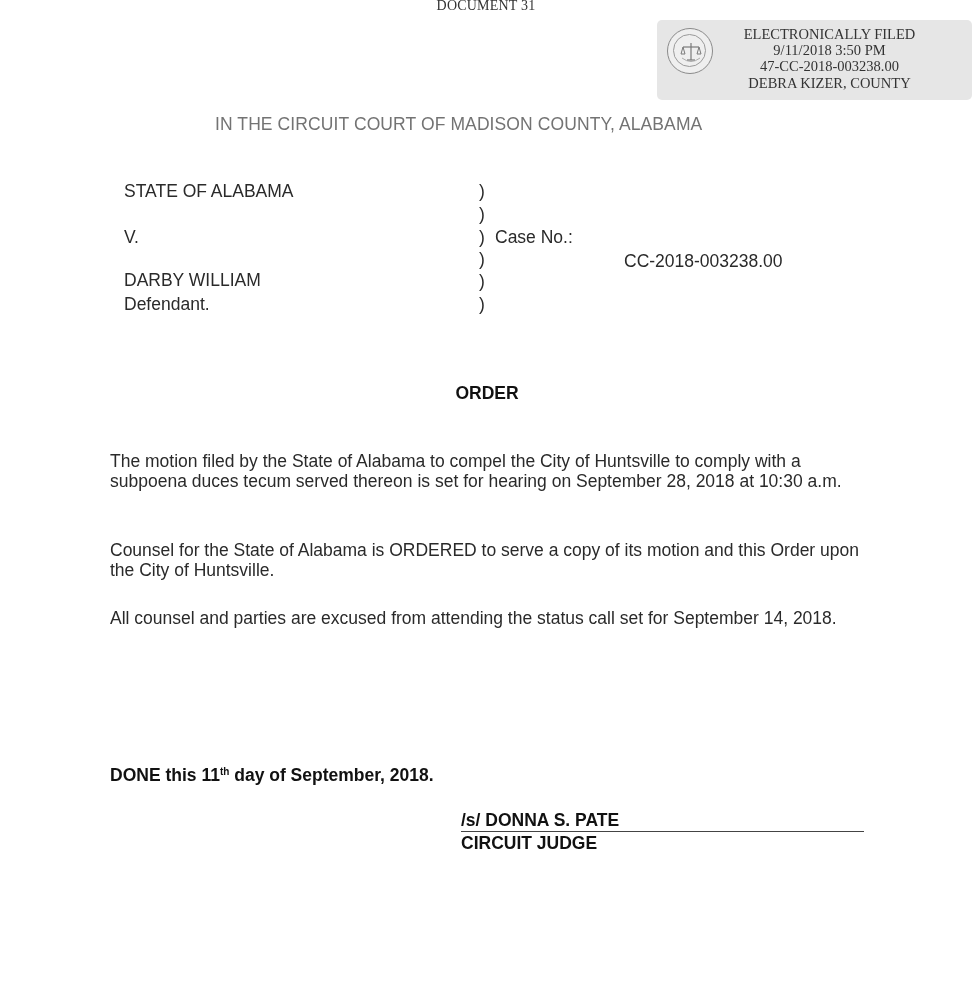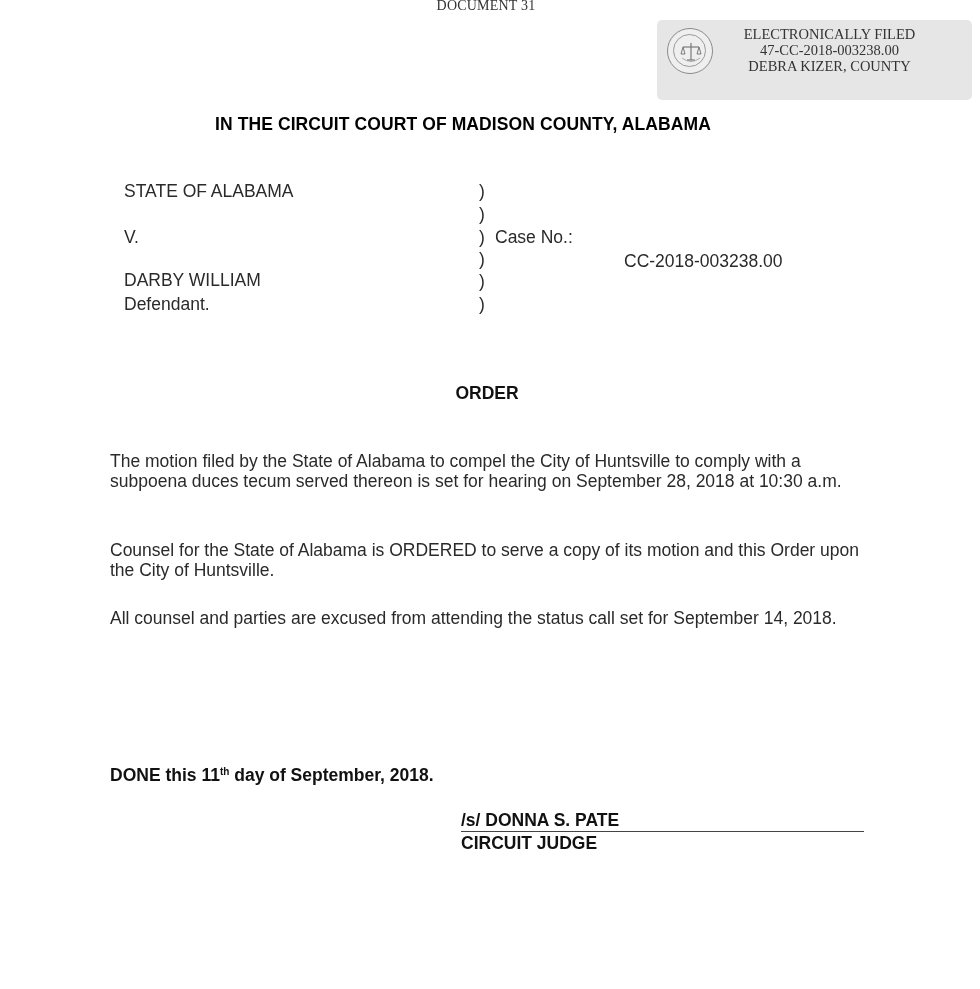--- a/index.html
+++ b/index.html
@@ -9,21 +9,21 @@
     .serif { font-family: "Liberation Serif", "DejaVu Serif", serif; }
 
     #doc-number { left: 0; width: 972px; top: -2px; text-align: center; font-size: 14px; color: #333; letter-spacing: 0.2px; }
 
     #stamp { left: 657px; top: 20px; width: 315px; height: 80px; background: #e6e6e6; border-radius: 5px; }
     #stamp .seal { position: absolute; left: 10px; top: 8px; width: 46px; height: 46px; border-radius: 50%; border: 1.5px solid #8a8a8a; box-sizing: border-box; background: #efefef; }
     #stamp .seal .inner { position: absolute; left: 5px; top: 5px; width: 33px; height: 33px; border-radius: 50%; border: 1px solid #9a9a9a; box-sizing: border-box; }
     #stamp .seal svg { position: absolute; left: 0; top: 0; }
     #stamp .lines { position: absolute; left: 30px; right: 0; top: 6px; text-align: center; font-size: 14.5px; line-height: 16.2px; color: #333; }
 
-    #court-heading { left: 215px; top: 114px; font-size: 17.5px; font-weight: bold; color: #000000; letter-spacing: 0.1px; }
+    #court-heading { left: 215px; top: 114px; font-size: 17.5px; font-weight: normal; color: #737373; letter-spacing: 0.1px; }
 
     .caption { font-size: 17.5px; color: #2a2a2a; }
     #state { left: 124px; top: 181px; }
     #versus { left: 124px; top: 227px; }
     #defendant-name { left: 124px; top: 270px; }
     #defendant-role { left: 124px; top: 294px; }
     .paren { left: 479px; font-size: 17.5px; color: #2a2a2a; }
     #case-label { left: 495px; top: 227px; }
     #case-number { left: 624px; top: 227px; margin-top: 24px; }
 
@@ -53,20 +53,21 @@
       <line x1="23" y1="14" x2="23" y2="31" stroke="#7a7a7a" stroke-width="1.2"></line>
       <line x1="15" y1="18" x2="31" y2="18" stroke="#7a7a7a" stroke-width="1.2"></line>
       <path d="M13 25 L15 18 L17 25 Z" fill="none" stroke="#7a7a7a" stroke-width="1"></path>
       <path d="M29 25 L31 18 L33 25 Z" fill="none" stroke="#7a7a7a" stroke-width="1"></path>
       <line x1="19" y1="31" x2="27" y2="31" stroke="#7a7a7a" stroke-width="1.2"></line>
       <path d="M14 29 Q23 36 32 29" fill="none" stroke="#9a9a9a" stroke-width="0.8"></path>
     </svg>
   </div>
   <div class="lines">
     <div>ELECTRONICALLY FILED</div>
+    <div>9/11/2018 3:50 PM</div>
     <div>47-CC-2018-003238.00</div>
     <div>DEBRA KIZER, COUNTY</div>
   </div>
 </div>
 
 <div id="court-heading" class="abs sans">IN THE CIRCUIT COURT OF MADISON COUNTY, ALABAMA</div>
 
 <div id="state" class="abs sans caption">STATE OF ALABAMA</div>
 <div id="versus" class="abs sans caption">V.</div>
 <div id="defendant-name" class="abs sans caption">DARBY WILLIAM</div>

